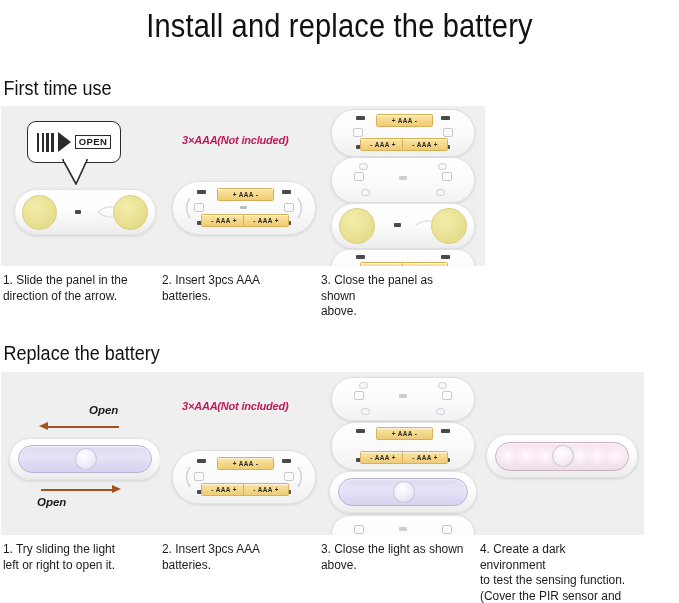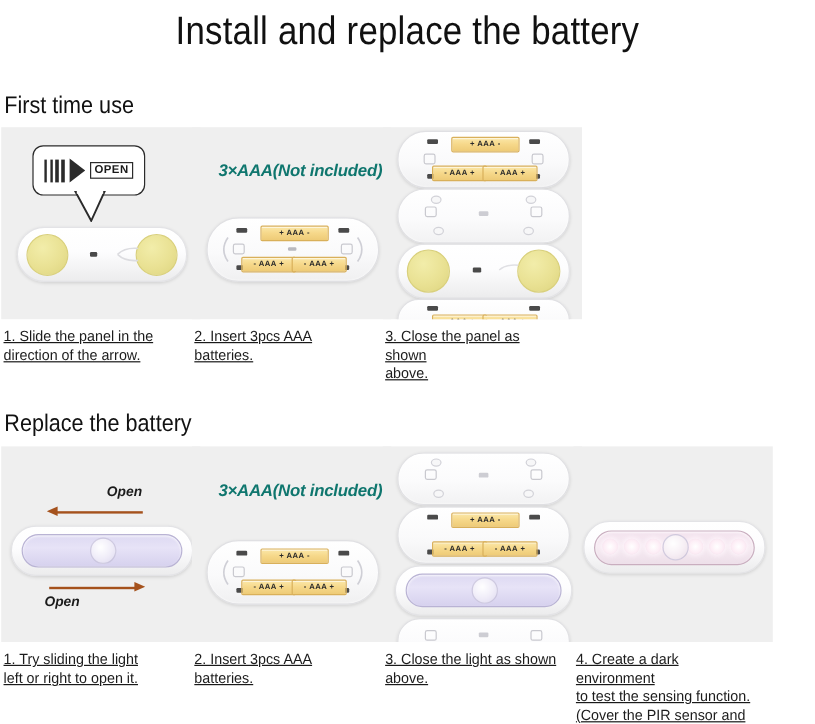--- a/index.html
+++ b/index.html
@@ -18,21 +18,21 @@
     line-height:44px;
   }
 
   .section-heading{
     font-size:20px;font-weight:400;color:#111;
     transform:scaleX(.9);transform-origin:left center;
     margin:0;padding:0 0 0 4px;line-height:24px;
   }
 
   .row{display:flex;gap:5px;padding:0 1px;}
-  .cell{width:154px;text-decoration:underline;}
+  .cell{width:154px;}
   .panel{
     width:166px;height:160px;background:#efefef;
     position:relative;overflow:hidden;
   }
   .panel.r2{height:163px;}
 
   .caption{
     font-size:12.3px;line-height:15.5px;color:#1c1c1c;
     padding:7px 2px 0 2px;white-space:pre-line;
     transform:scaleX(.97);transform-origin:left top;
@@ -129,22 +129,22 @@
   .arrow-head.right{
     border-top:4.5px solid transparent;border-bottom:4.5px solid transparent;
     border-left:9px solid #a5521d;
   }
   .open-label{
     position:absolute;font-size:11.5px;font-style:italic;font-weight:700;
     color:#1b1b1b;
   }
 
   .aaa-note{
-    position:absolute;font-size:14px;font-weight:700;font-style:italic;
-    color:#0f766e;letter-spacing:-.2px;
+    position:absolute;font-size:11px;font-weight:700;font-style:italic;
+    color:#be185d;letter-spacing:-.2px;
   }
 </style>
 </head>
 <body>
 
 <div class="page">
 
   <h1 class="main-title">Install and replace the battery</h1>
 
   <div style="position:absolute;top:72px;left:0;width:679px;">

